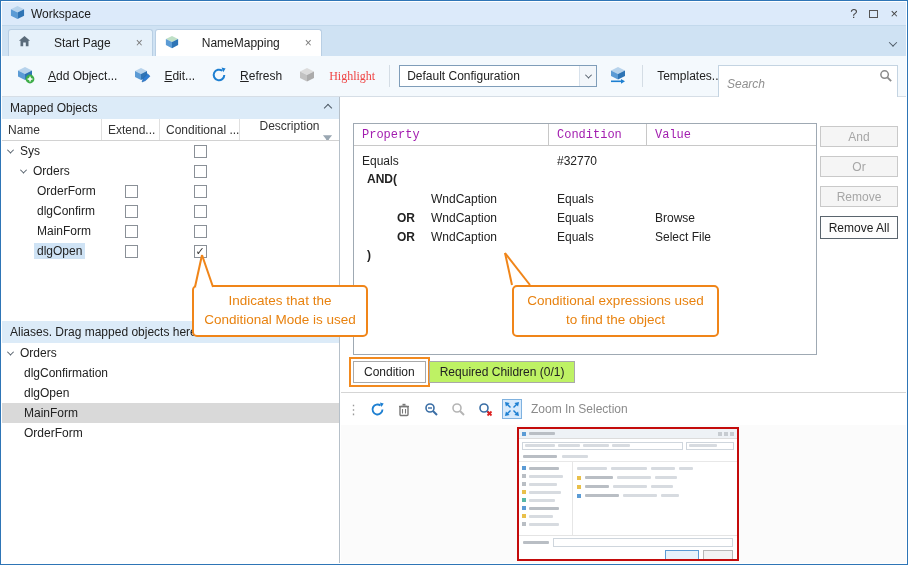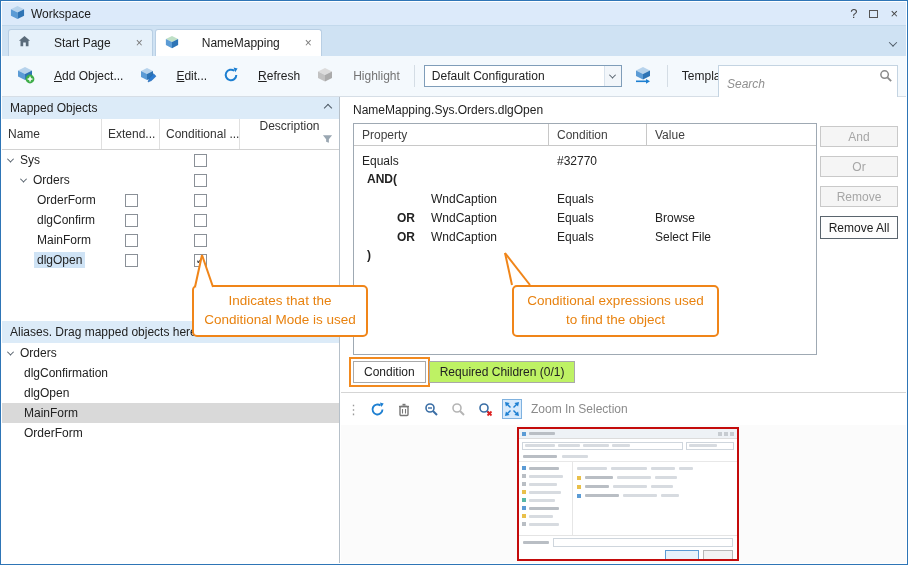--- a/index.html
+++ b/index.html
@@ -21,45 +21,45 @@
     display:flex; align-items:flex-end; padding-left:6px; }
   .tab { height:27px; display:flex; align-items:center; gap:23px; padding:0 9px; border:1px solid #b9cfe4;
     border-bottom:none; border-radius:3px 3px 0 0; background:#e6f1fa; margin-right:2px; }
   .tab.active { background:#ffffff; }
   .tabclose { color:#7a7a7a; font-size:12px; margin-left:2px; }
   .strip-chevron { position:absolute; right:10px; top:10px; }
 
   
   .toolbar { position:absolute; left:1px; right:1px; top:55px; height:41px; background:#f4f9fd;
     border-bottom:1px solid #d6dee6; display:flex; align-items:center; gap:6px; padding:0 10px; }
-  .tbtn { display:flex; align-items:center; gap:19px; padding:3px 5px; }
+  .tbtn { display:flex; align-items:center; gap:13px; padding:3px 5px; }
   .tlbl { display:inline-block; }
   .tlbl.u::first-letter { text-decoration:underline; }
-  .tbtn.disabled .tlbl { color:#737373; }
+  .tbtn.disabled .tlbl { color:#ef4444;font-family:Liberation Serif, serif; }
   .vsep { width:1px; height:22px; background:#d4dde5; margin:0 3px; }
   .combo { width:198px; height:22px; border:1px solid #7f9db9; background:#fff; display:flex; align-items:center; }
   .combo .val { flex:1; padding:0 7px; white-space:nowrap; overflow:hidden; }
   .combo .dd { width:17px; height:100%; display:flex; align-items:center; justify-content:center; border-left:1px solid #d8e2ec; background:#f2f6fa; }
   .gear { font-size:17px; color:#4c4c4c; margin-left:26px; }
   .search { position:absolute; right:8px; top:9px; width:180px; height:38px; }
   .search input { width:100%; height:100%; border:1px solid #c4d4e2; padding:0 24px 0 8px; font-family:inherit; font-size:12px; }
   .search input::placeholder { font-style:italic; color:#8f8f8f; }
   .search .mag { position:absolute; right:5px; top:4px; }
 
   
   .chev { display:inline-block; width:6px; height:6px; border-right:1.6px solid #4e5a66; border-bottom:1.6px solid #4e5a66; flex:none; }
   .chev.down { transform:rotate(45deg) translate(-1px,-1px); }
   .chev.up { transform:rotate(225deg); }
   .chev.sm { width:5px; height:5px; }
 
   
   .left { position:absolute; left:1px; top:96px; width:338px; bottom:1px; background:#fff; border-right:1px solid #b6c0c9; }
   .panel-h { height:22px; background:#dcebf8; display:flex; align-items:center; padding:0 8px; color:#222; }
   .panel-h .chev { margin-left:auto; }
-  .colhead { height:31px; display:grid; grid-template-columns:100px 58px 80px 1fr; border-bottom:1px solid #d2d2d2; align-items:center; }
+  .colhead { height:22px; display:grid; grid-template-columns:100px 58px 80px 1fr; border-bottom:1px solid #d2d2d2; align-items:center; }
   .colhead > div { height:100%; display:flex; align-items:center; padding:0 6px; border-right:1px solid #e0e0e0; white-space:nowrap; overflow:hidden; color:#333; }
   .colhead > div:last-child { border-right:none;flex-direction:column; }
   .colhead .ficon { margin-left:auto; }
 
   .mrow { display:grid; grid-template-columns:100px 58px 80px 1fr; height:20px; align-items:center; }
   .cell { height:100%; display:flex; align-items:center; }
   .cell.center { justify-content:center; }
   .name-cell { gap:4px; white-space:nowrap; overflow:hidden; }
   .tlabel { padding:1px 3px; }
   .tlabel.hl { background:#cfe3f5; }
@@ -68,21 +68,21 @@
   .aliases { position:absolute; left:0; right:0; top:224px; bottom:0; }
   .arow { height:20px; display:flex; align-items:center; gap:4px; white-space:nowrap; overflow:hidden; }
   .arow.sel { background:#d9d9d9; }
 
   
   .right { position:absolute; left:340px; top:96px; right:1px; bottom:1px; background:#fff; }
   .obj-path { padding:6px 12px 0; color:#222; }
 
   .cond-box { position:absolute; left:12px; top:26px; width:464px; height:232px; border:1px solid #9fa9b3; background:#fff; }
   .cthead { display:grid; grid-template-columns:195px 98px 1fr; height:22px; border-bottom:1px solid #c8c8c8; }
-  .cthead > div { display:flex; align-items:center; padding:0 8px; border-right:1px solid #c8c8c8; color:#404040; }
+  .cthead > div { display:flex; align-items:center; padding:0 8px; border-right:1px solid #c8c8c8; color:#a21caf;font-family:Liberation Mono, monospace; }
   .cthead > div:last-child { border-right:none; }
   .ctbody { padding-top:5px; }
   .crow { display:grid; grid-template-columns:195px 98px 1fr; height:19px; align-items:center; }
   .crow.group { display:block; }
   .gtext { font-weight:700; margin-left:13px; line-height:19px; }
   .c-prop { position:relative; height:100%; display:flex; align-items:center; }
   .c-prefix { position:absolute; left:43px; font-weight:700; }
   .c-cond, .c-val { padding-left:8px; }
 
   .btncol { position:absolute; top:29px; right:8px; width:78px; display:flex; flex-direction:column; gap:9px; }
@@ -356,21 +356,20 @@
             <span class="tlabel">MainForm</span>
           </div>
           <div class="arow" style="padding-left: 19px;">
             <span class="tlabel">OrderForm</span>
           </div>
         </div>
     </div>
   </div>
 
   <div class="right">
-    <div class="obj-path">NameMapping.Sys.Orders.dlgOpen</div>
 
     <div class="cond-box">
       <div class="cthead">
         <div>Property</div>
         <div>Condition</div>
         <div>Value</div>
       </div>
       <div class="ctbody">
           <div class="crow">
             <div class="c-cond">Equals</div>

